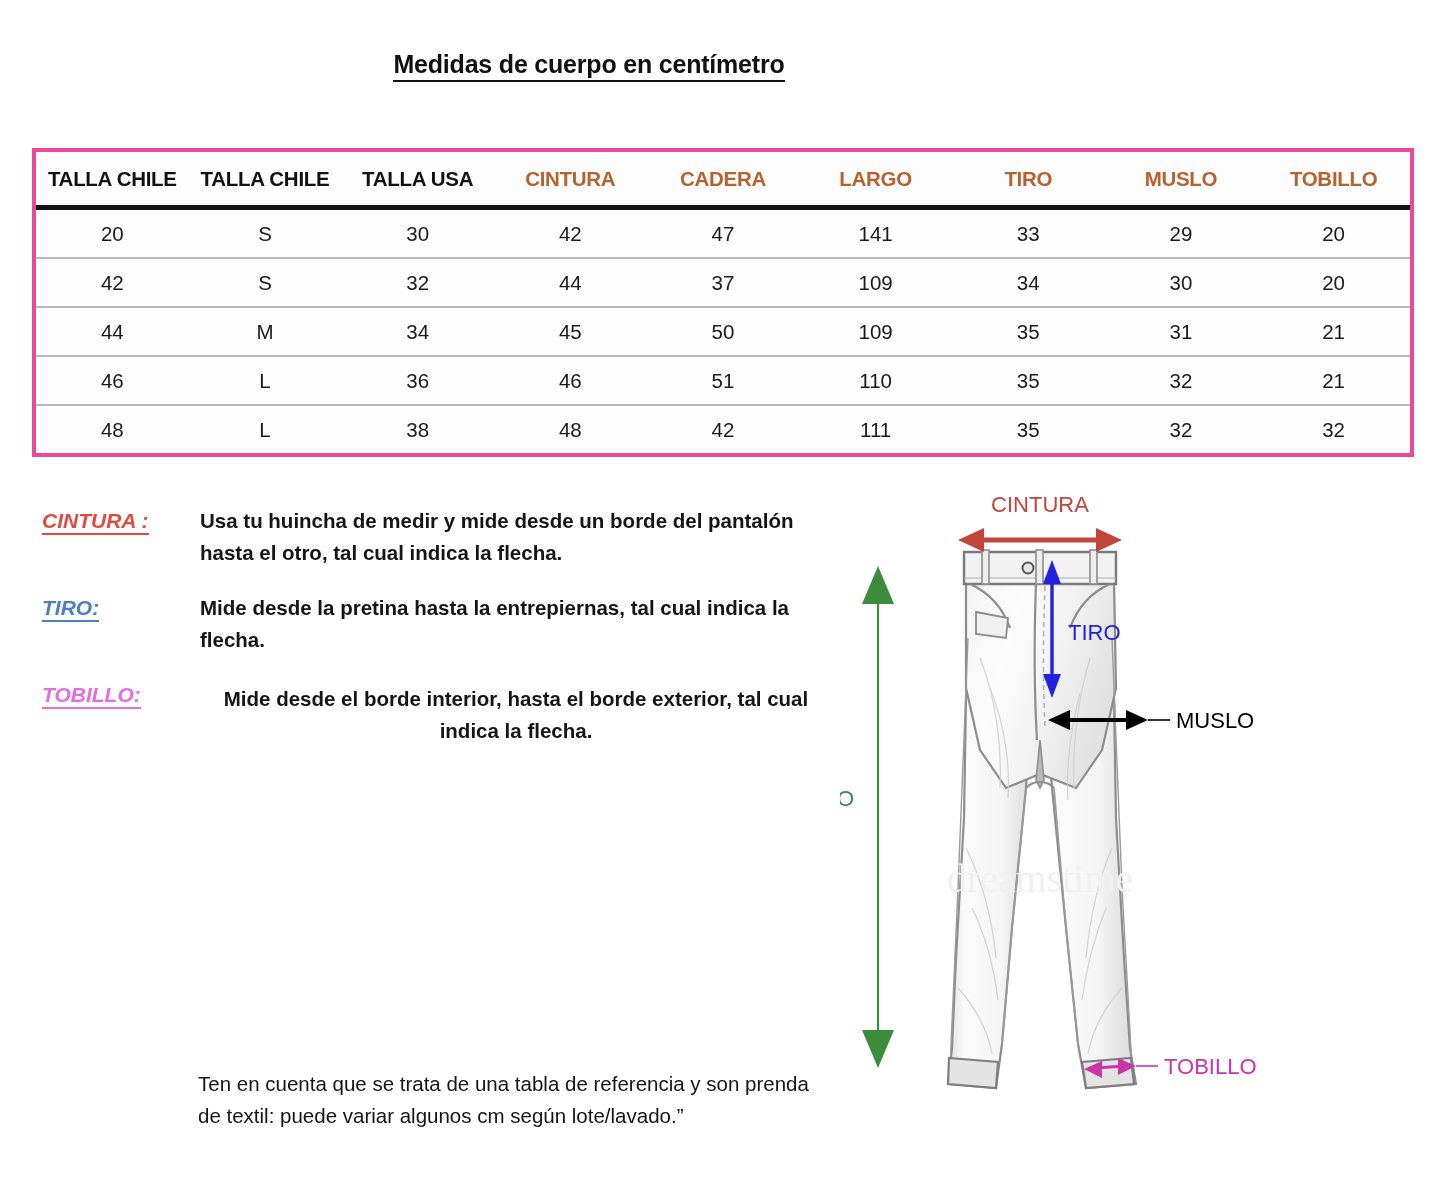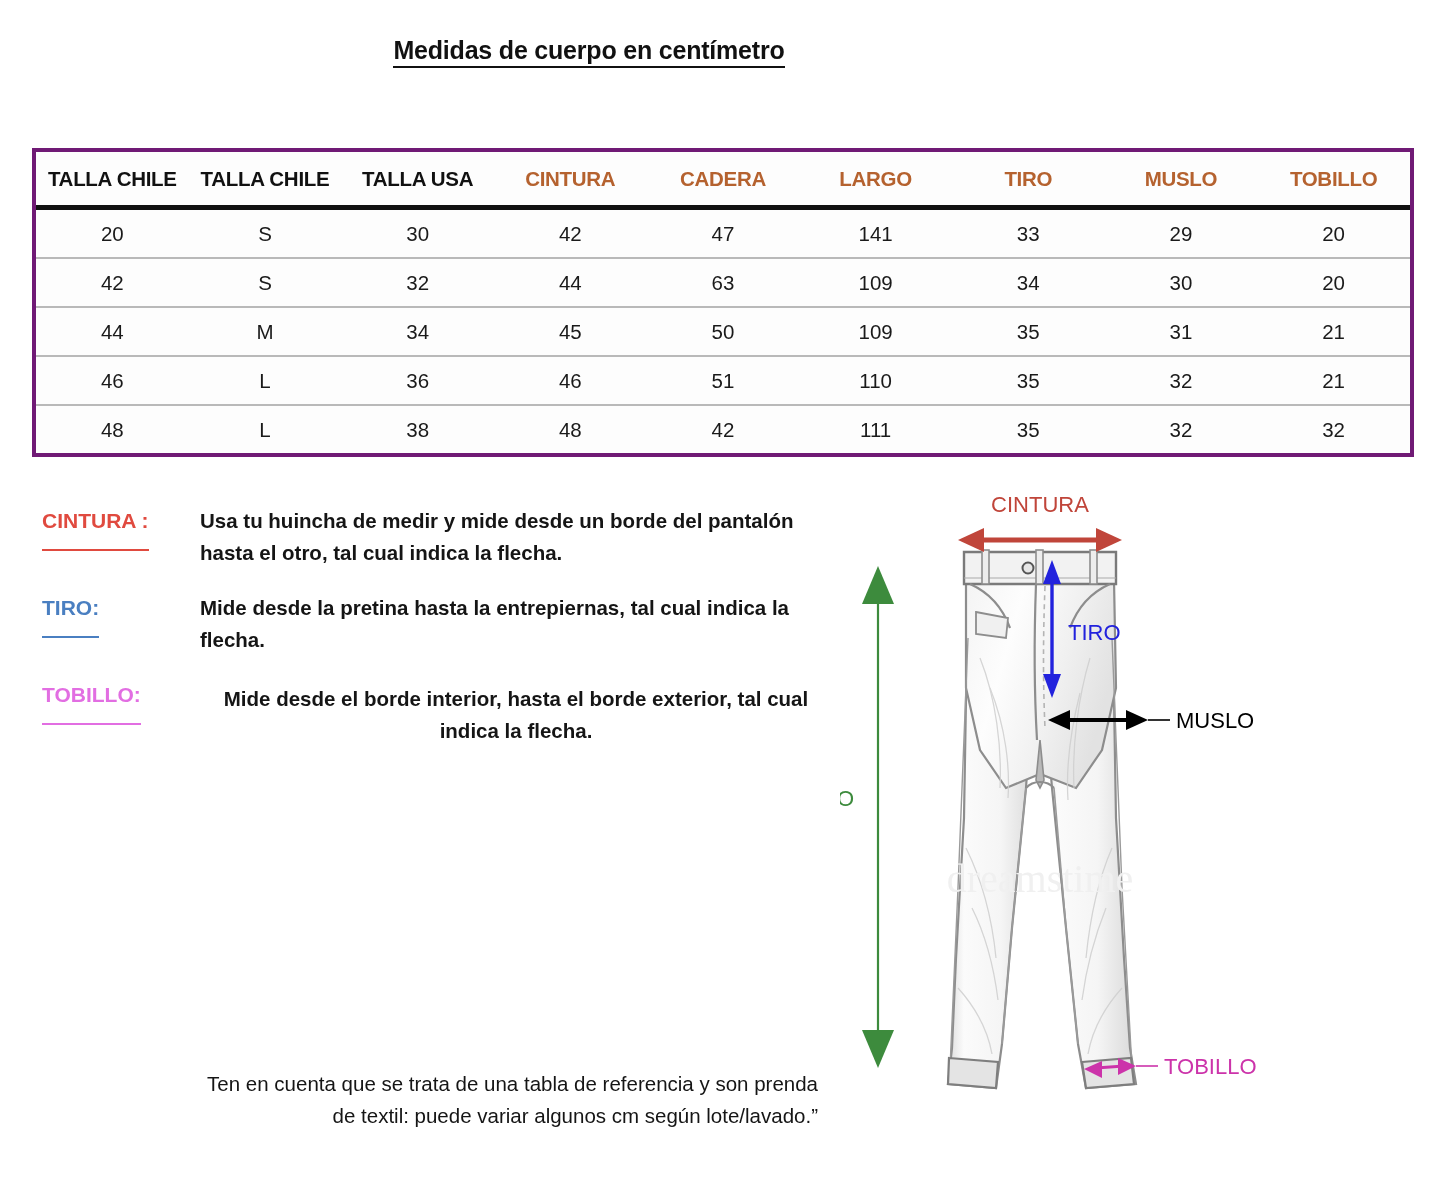--- a/index.html
+++ b/index.html
@@ -14,41 +14,41 @@
     position: relative;
     overflow: hidden;
     font-family: "Liberation Sans", sans-serif;
     color: #1a1a1a;
     -webkit-font-smoothing: antialiased;
   }
 
   
   .page-title {
     position: absolute;
-    top: 36px;
+    top: 50px;
     left: 0;
     width: 1178px;
     text-align: center;
     font-size: 25px;
     font-weight: bold;
     color: #111111;
     letter-spacing: -0.2px;
   }
   .page-title span {
     border-bottom: 2px solid #111111;
     padding-bottom: 2px;
   }
 
   
   .size-table-wrap {
     position: absolute;
     left: 32px;
     top: 148px;
     width: 1382px;
-    border: 4px solid #701a75;
+    border: 4px solid #ec4899;
     box-sizing: border-box;
     background: #0ea5e9;
   }
   table.size-table {
     width: 100%;
     border-collapse: collapse;
     table-layout: fixed;
   }
   table.size-table th,
   table.size-table td {
@@ -91,21 +91,22 @@
   .def-term {
     width: 152px;
     flex: 0 0 152px;
     font-size: 21px;
     font-weight: bold;
     line-height: 1.35;
     padding-top: 2px;
   }
   .def-term span {
     border-bottom: 2px solid currentColor;
-    padding-bottom: 17px;
+    padding-bottom: 1px;
+    font-style: italic;
   }
   .def-term.t-cintura { color: #e04a3f; }
   .def-term.t-largo   { color: #4caf50; }
   .def-term.t-tiro    { color: #4a7fc1; }
   .def-term.t-muslo   { color: #111111; }
   .def-term.t-tobillo { color: #e26ee2; }
 
   .def-body {
     flex: 1 1 auto;
     font-size: 20.5px;
@@ -122,21 +123,21 @@
 
   .note {
     position: absolute;
     left: 198px;
     top: 1068px;
     width: 620px;
     font-size: 20.5px;
     line-height: 1.58;
     color: #151515;
   }
-  .note p { margin: 0; text-align: right; }
+  .note p { margin: 0; }
 
   
   .diagram {
     position: absolute;
     left: 840px;
     top: 488px;
     width: 580px;
     height: 660px;
   }
   .diagram svg { display: block; }
@@ -178,21 +179,21 @@
           <td>141</td>
           <td>33</td>
           <td>29</td>
           <td>20</td>
         </tr>
         <tr>
           <td>42</td>
           <td>S</td>
           <td>32</td>
           <td>44</td>
-          <td>63</td>
+          <td>37</td>
           <td>109</td>
           <td>34</td>
           <td>30</td>
           <td>20</td>
         </tr>
         <tr>
           <td>44</td>
           <td>M</td>
           <td>34</td>
           <td>45</td>

